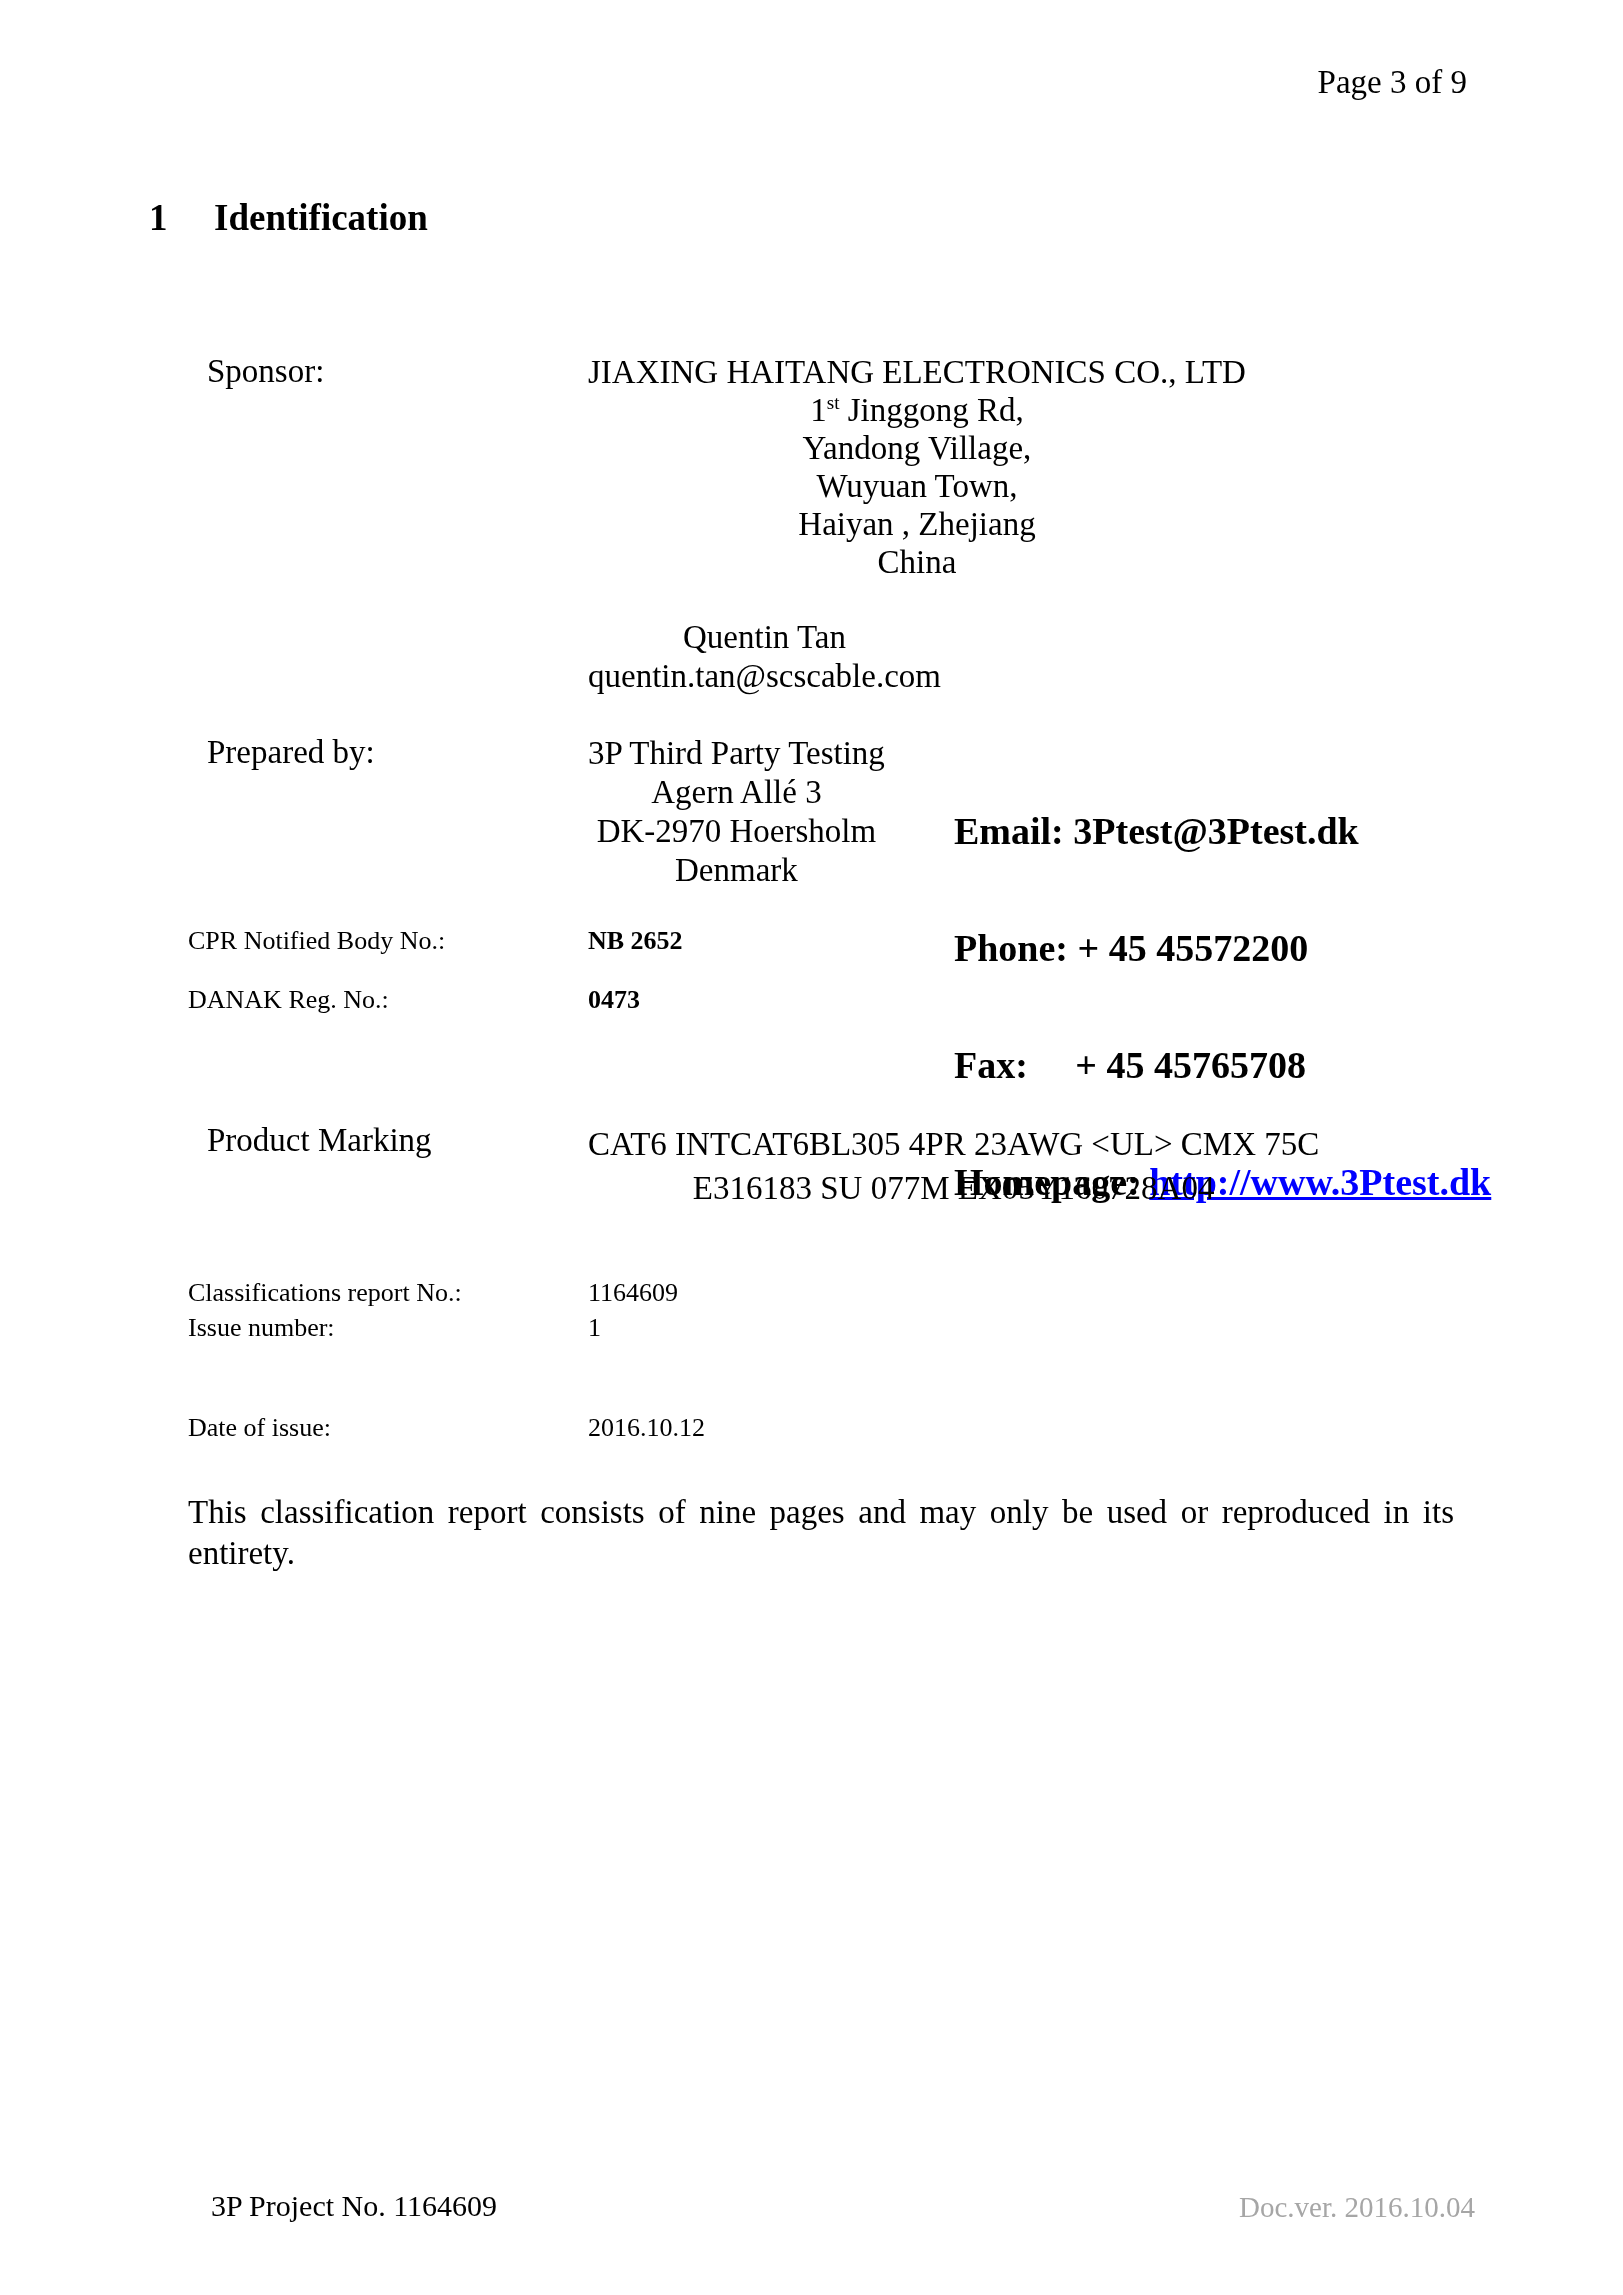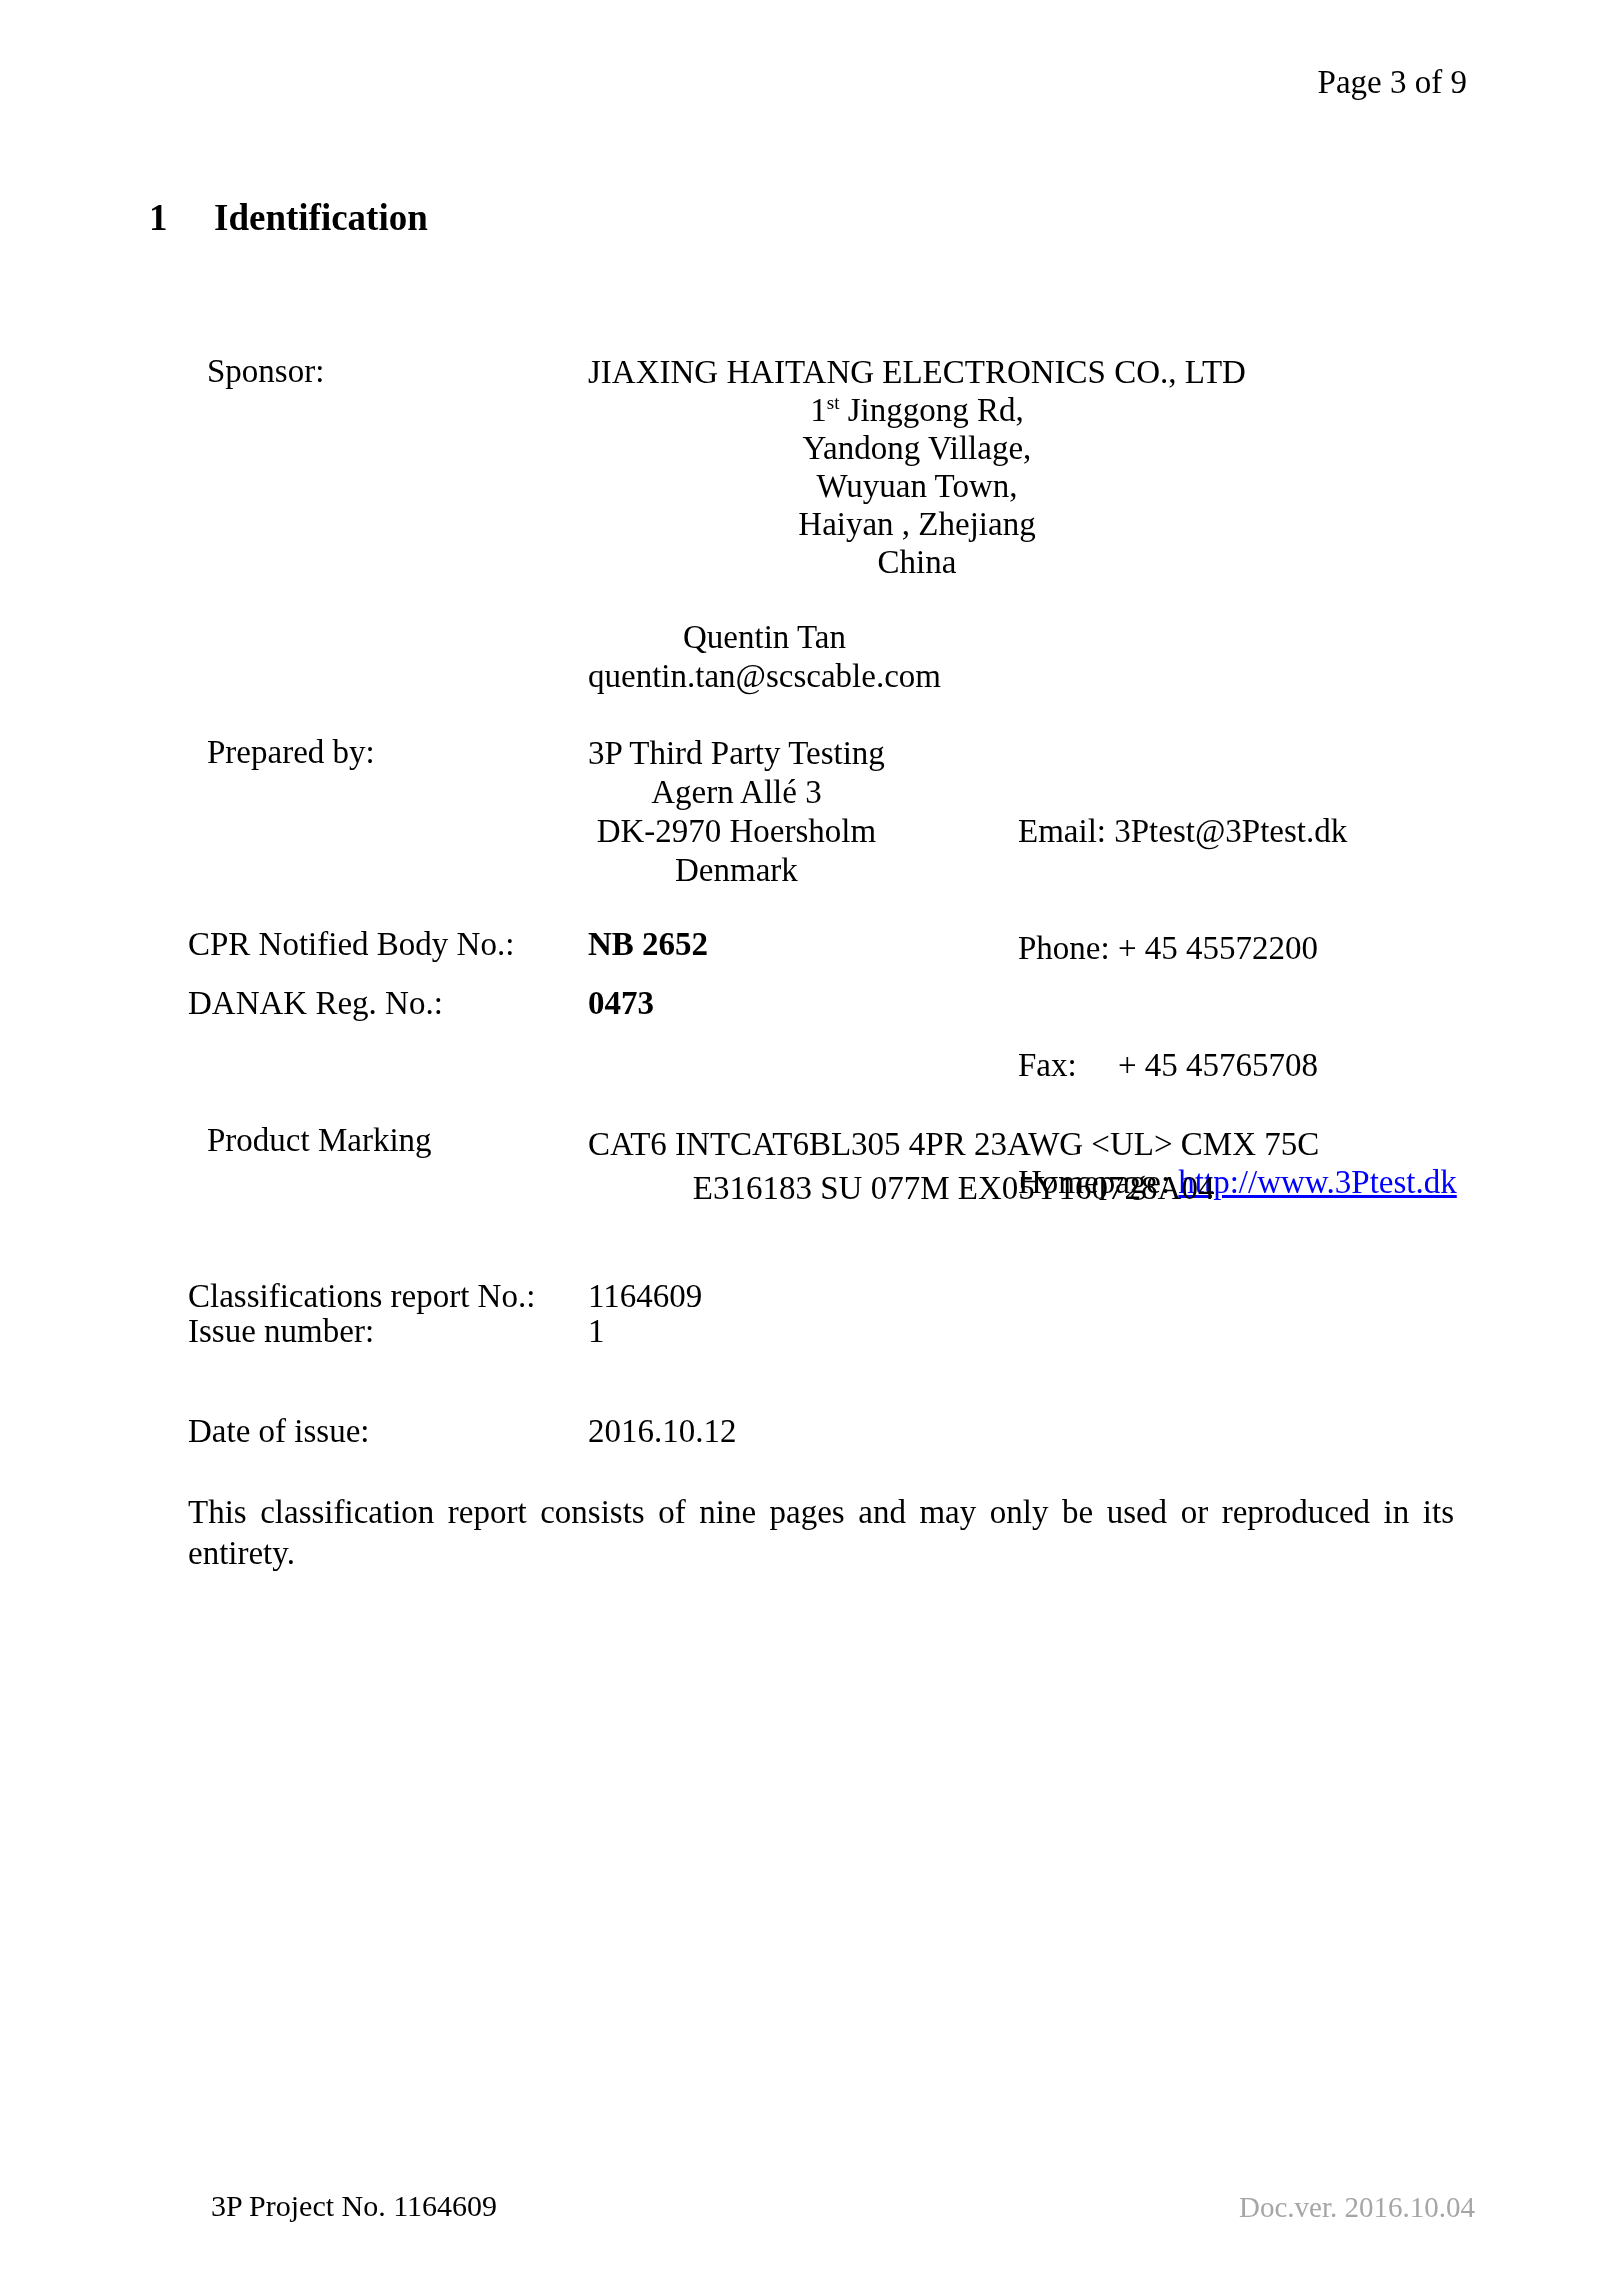--- a/index.html
+++ b/index.html
@@ -22,25 +22,25 @@
     position: absolute;
     left: 149px;
     top: 196px;
     font-size: 37px;
     font-weight: bold;
   }
   .doc-heading .num { display: inline-block; min-width: 65px; }
   .abs { position: absolute; }
   .label-col { left: 188px; font-size: 33px; margin-left: 19px; }
   .value-col { left: 588px; font-size: 33px; text-align: center; }
-  .contact-col { left: 1018px; font-size: 33px; white-space: pre; }
+  .contact-col { left: 954px; font-size: 38px; white-space: pre; font-weight: bold; }
   .lines { line-height: 38px; }
   .lines-md { line-height: 39px; }
   .lines-lg { line-height: 44px; }
-  .row { position: absolute; left: 188px; font-size: 33px; }
+  .row { position: absolute; left: 188px; font-size: 26px; }
   .row .row-label { display: inline-block; width: 400px; }
   .bold { font-weight: bold; }
   sup { font-size: 0.58em; line-height: 0; vertical-align: super; }
   a.link, .link { color: #0000ff; text-decoration: underline; cursor: pointer; }
   .disclaimer {
     position: absolute;
     left: 188px;
     top: 1492px;
     width: 1266px;
     font-size: 33px;

